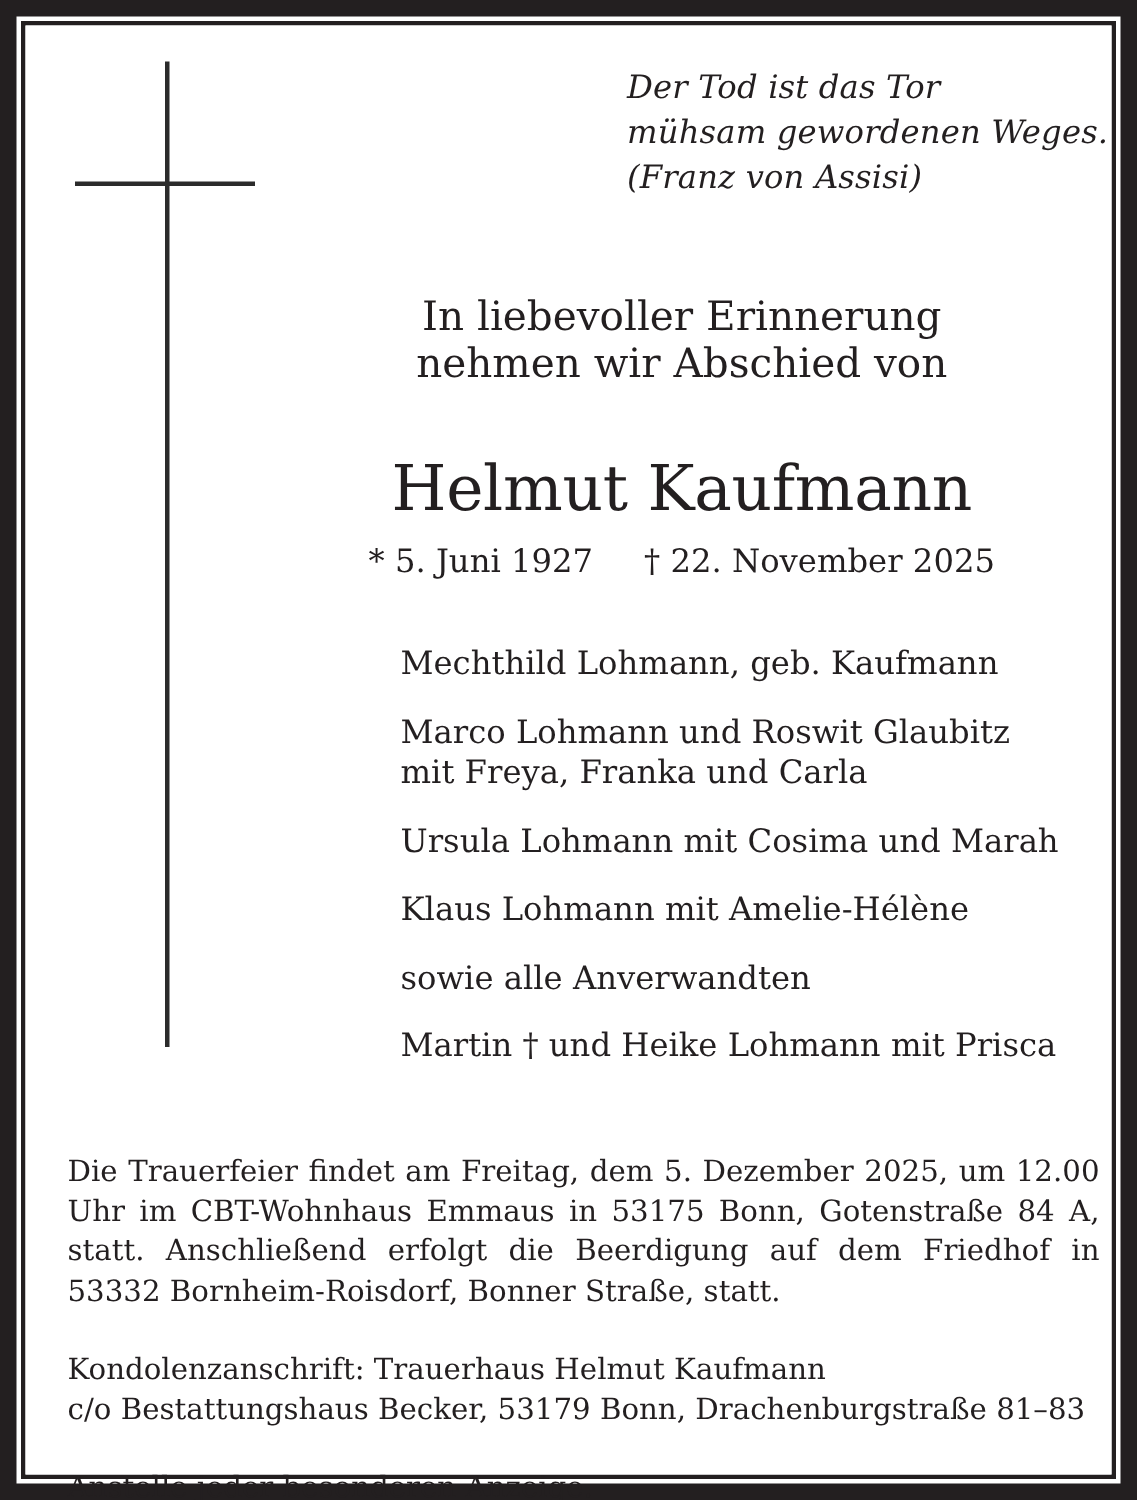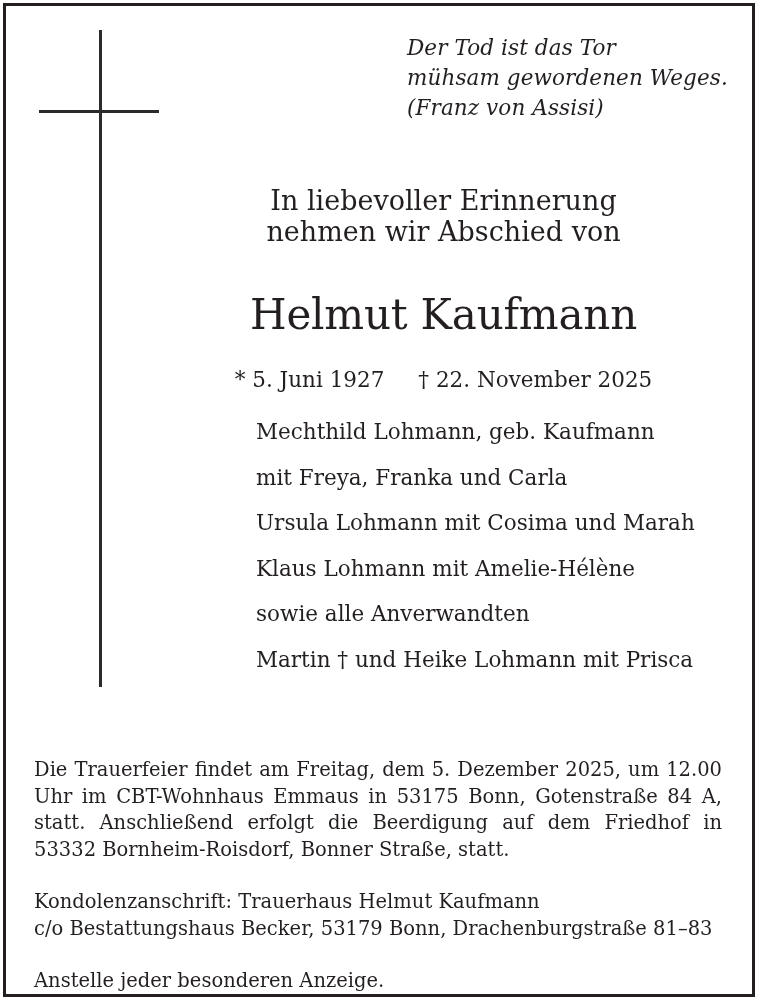--- a/index.html
+++ b/index.html
@@ -15,21 +15,21 @@
     overflow: hidden;
   }
 
   
   .notice {
     position: relative;
     width: 758px;
     height: 1000px;
     box-sizing: border-box;
     background: #231f20;
-    padding: 0;
+    padding: 11px;
   }
   .frame-gap {
     box-sizing: border-box;
     width: 100%;
     height: 100%;
     background: #ffffff;
     padding: 3px;
   }
   .frame-inner {
     box-sizing: border-box;
@@ -102,21 +102,20 @@
 
   
   .dates {
     position: absolute;
     left: 155px;
     top: 344px;
     width: 565px;
     text-align: center;
     font-size: 21.5px;
     line-height: 28px;
-    margin-top: 16px;
   }
   .dates .gap { display: inline-block; width: 34px; }
 
   
   .survivors {
     position: absolute;
     left: 250px;
     top: 412px;
     width: 480px;
     font-size: 21.5px;
@@ -178,20 +177,21 @@
 
         <div class="dates">
           <span>* 5. Juni 1927</span><span class="gap"></span><span>† 22. November 2025</span>
         </div>
 
         <div class="survivors">
           <div class="survivor-entry">
             <div>Mechthild Lohmann, geb. Kaufmann</div>
           </div>
           <div class="survivor-entry">
+            <div>Marco Lohmann und Roswit Glaubitz</div>
             <div>mit Freya, Franka und Carla</div>
           </div>
           <div class="survivor-entry">
             <div>Ursula Lohmann mit Cosima und Marah</div>
           </div>
           <div class="survivor-entry">
             <div>Klaus Lohmann mit Amelie-Hélène</div>
           </div>
           <div class="survivor-entry">
             <div>sowie alle Anverwandten</div>

